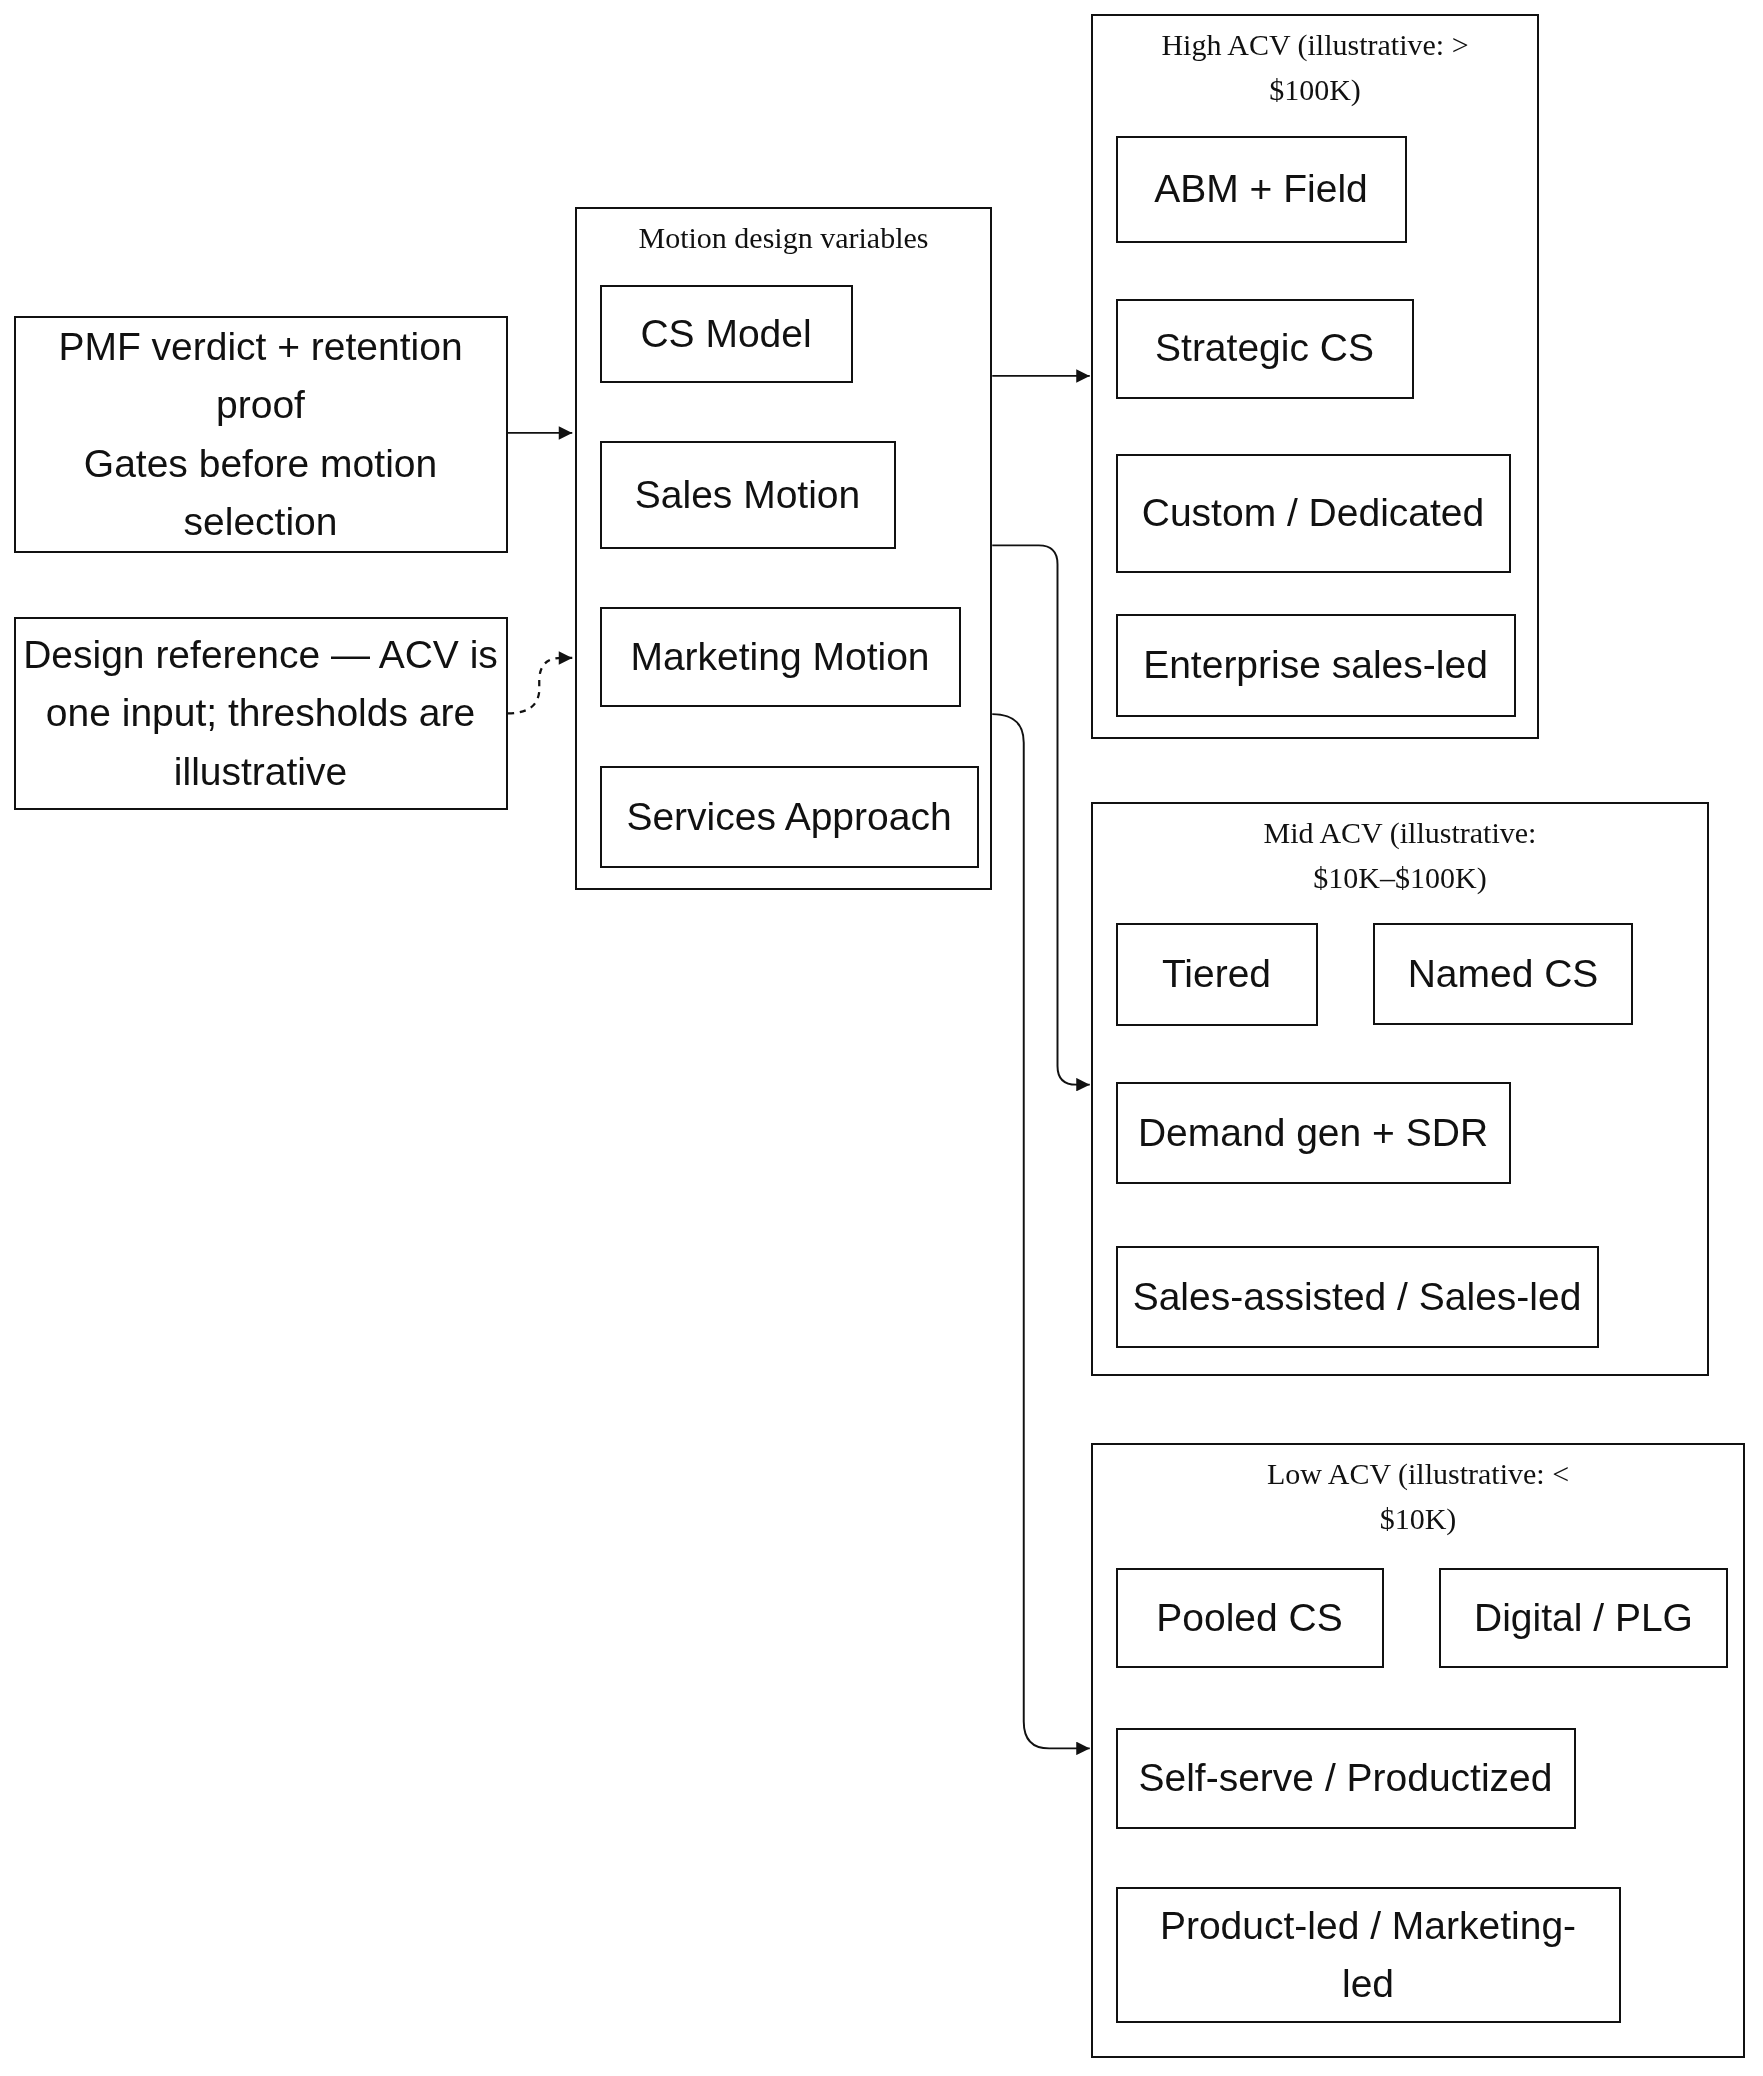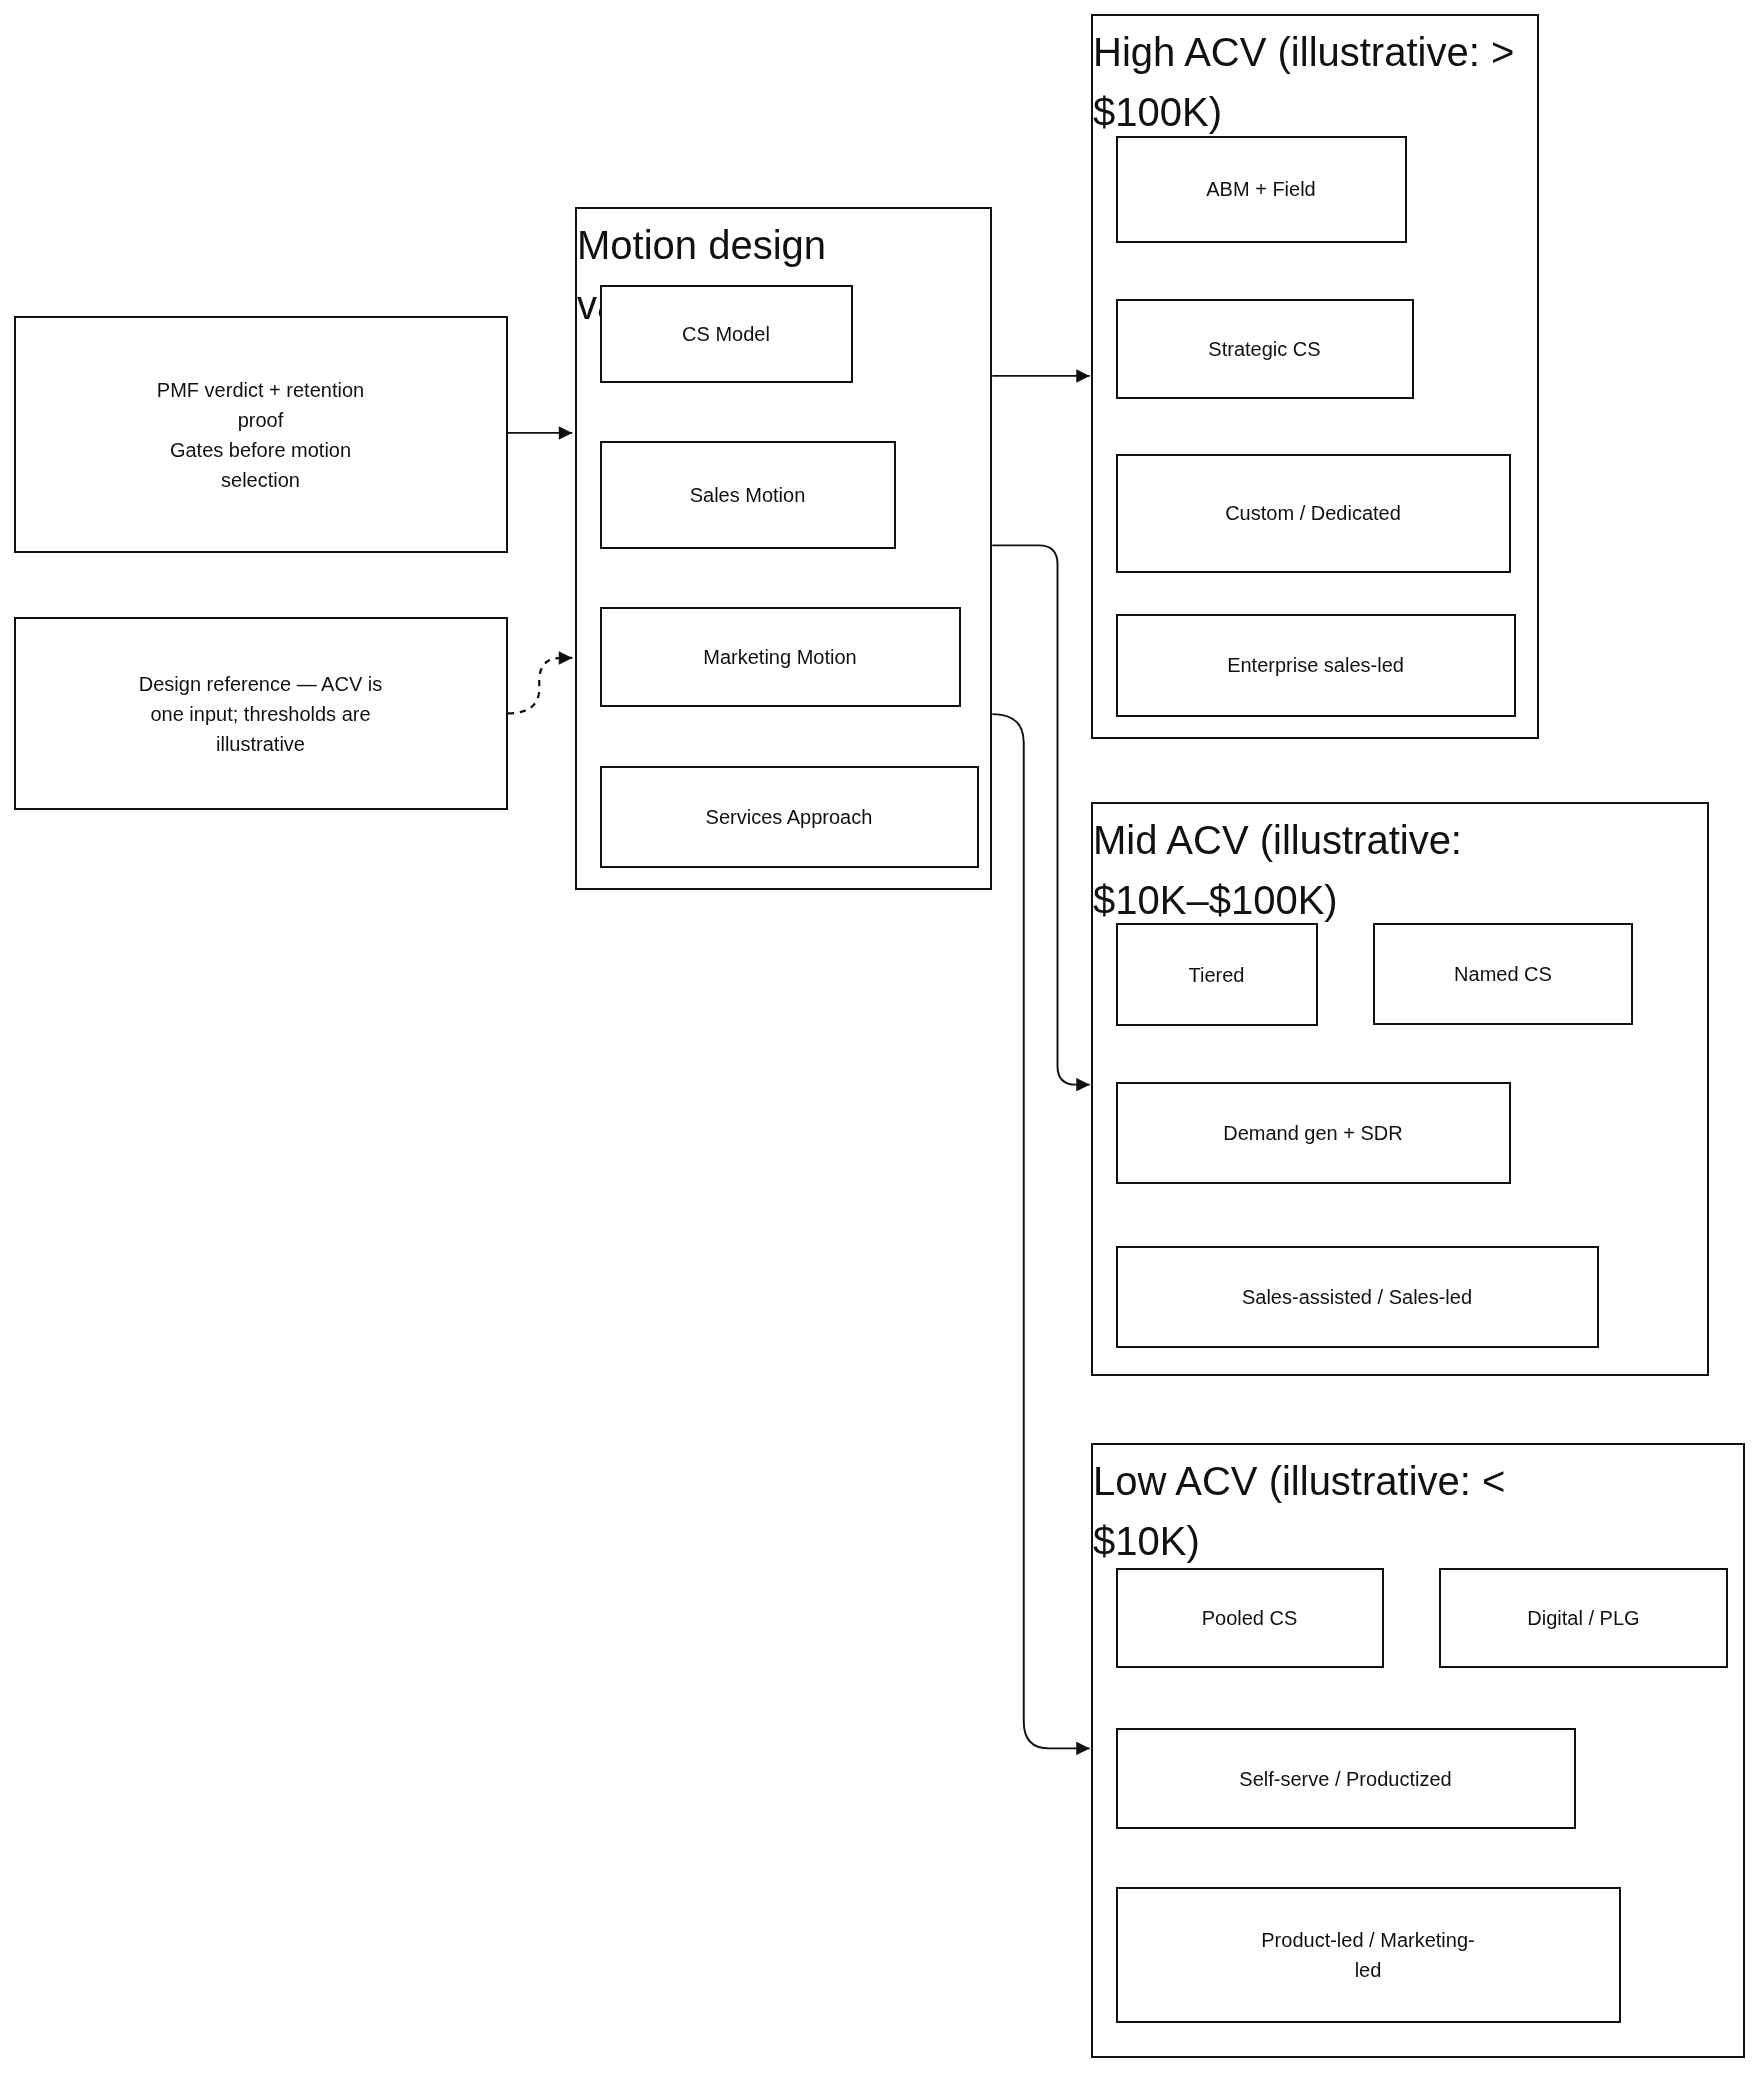--- a/index.html
+++ b/index.html
@@ -28,33 +28,35 @@
     position: absolute;
     box-sizing: border-box;
     border: 2.2px solid #111111;
     background: #ffffff;
   }
   .node {
     display: flex;
     align-items: center;
     justify-content: center;
     text-align: center;
-    font-size: 20px;
+    font-size: 39px;
     line-height: 1.5;
     white-space: pre-line;
     padding: 0 6px;
   }
   .container-title {
     position: absolute;
     left: 0;
     right: 0;
     top: 6px;
-    font-size: 40px;
+    text-align: center;
+    font-size: 30px;
     line-height: 1.5;
     white-space: pre-line;
+    font-family: Liberation Serif, serif;
   }
 </style>
 </head>
 <body>
 
 <div class="canvas">
 
   <svg class="wires" viewBox="0 0 2352 2769" xmlns="http://www.w3.org/2000/svg">
     <defs>
       <marker id="arrow" viewBox="0 0 10 10" refX="10" refY="5" markerWidth="22" markerHeight="18" markerUnits="userSpaceOnUse" orient="auto">

